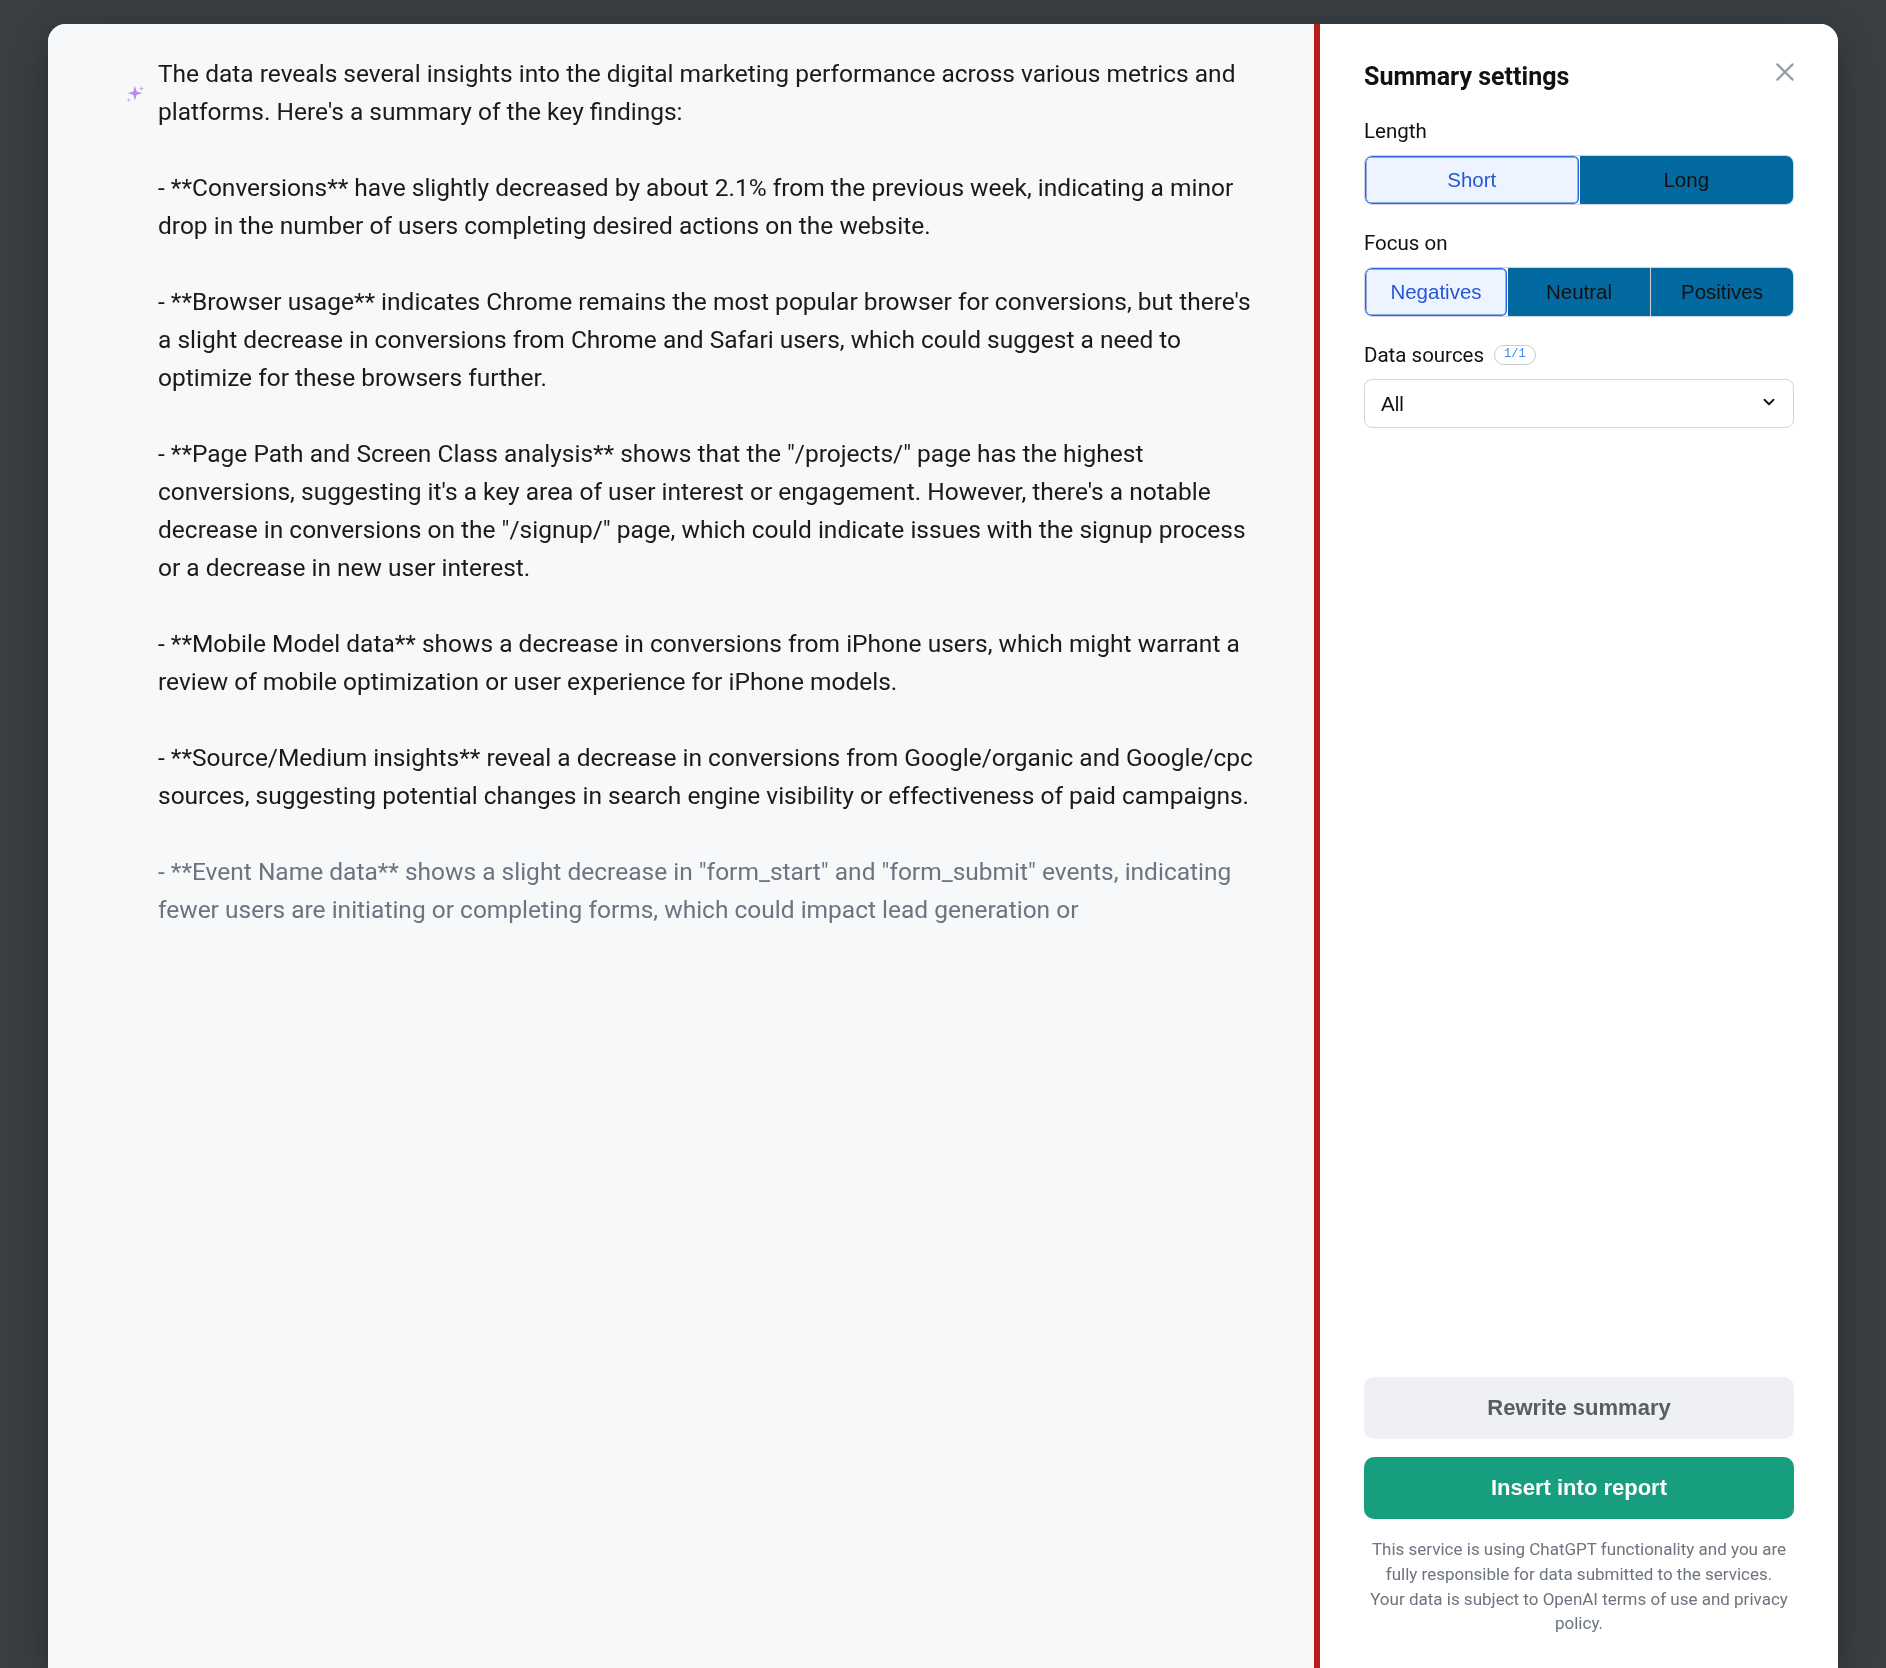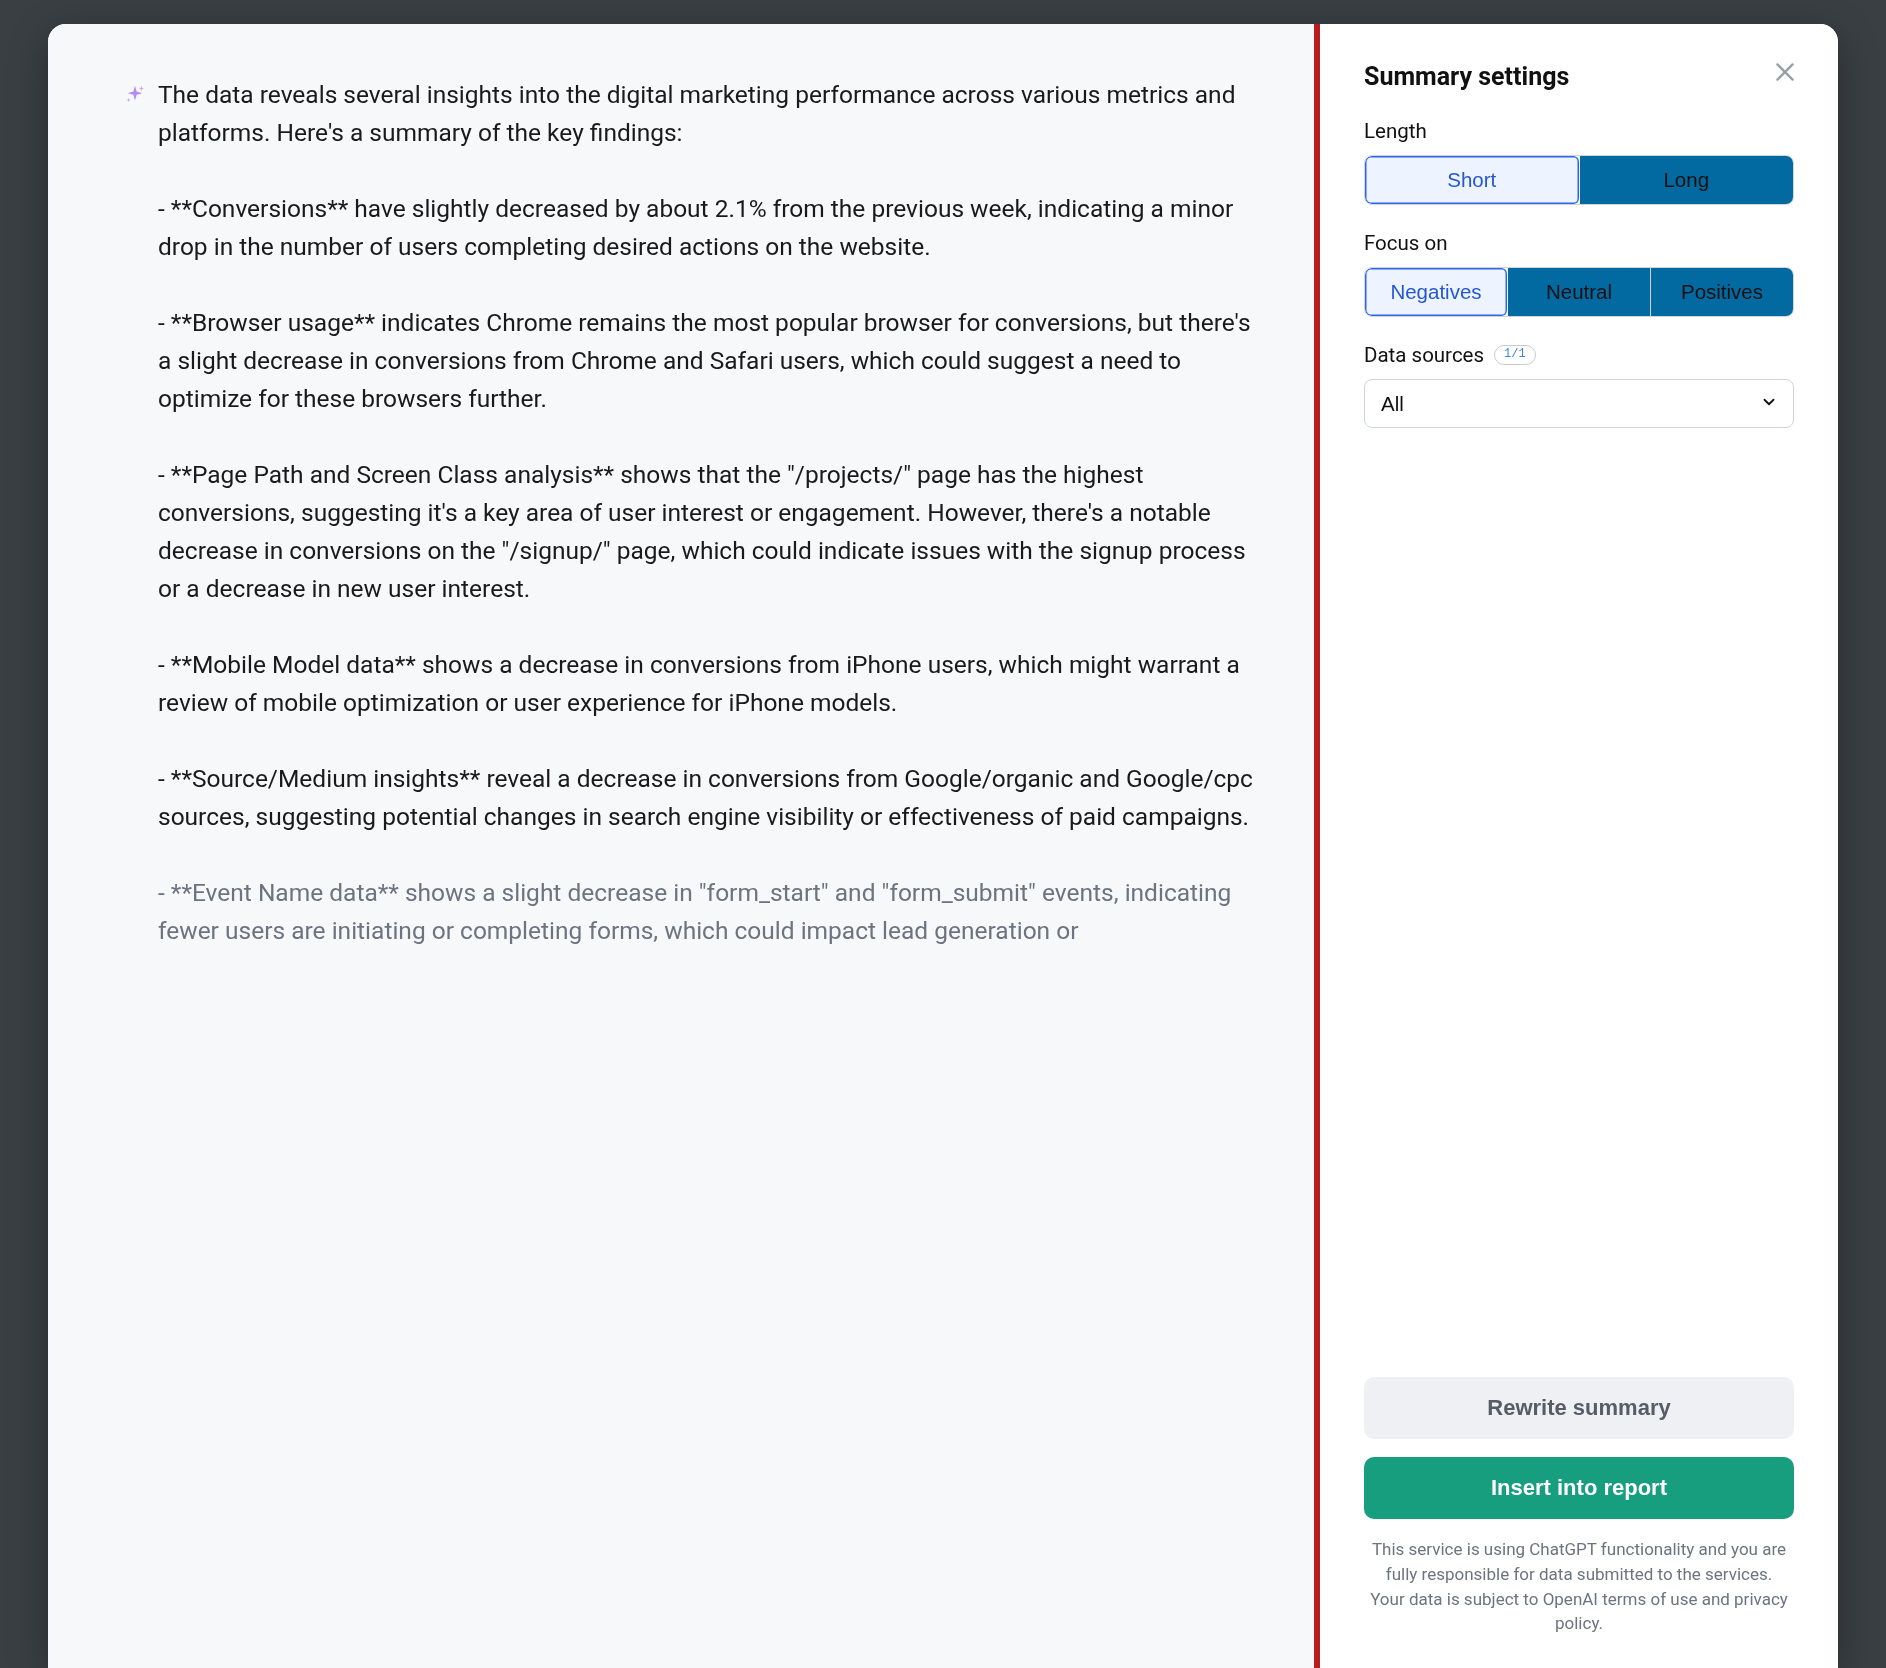--- a/index.html
+++ b/index.html
@@ -24,21 +24,21 @@
     bottom: 0;
     background: #fff;
     border-radius: 18px 18px 0 0;
     display: flex;
     overflow: hidden;
     box-shadow: 0 10px 40px rgba(0,0,0,0.3);
   }
   .summary-panel {
     flex: 1 1 auto;
     background: #f7f8fa;
-    padding: 52px 56px 0 76px;
+    padding: 31px 56px 0 76px;
     overflow-y: auto;
     position: relative;
   }
   .summary-panel::-webkit-scrollbar { width: 10px; }
   .summary-panel::-webkit-scrollbar-track { background: transparent; }
   .summary-panel::-webkit-scrollbar-thumb { background: #c8ccd2; border-radius: 5px; }
   .sparkle {
     position: absolute;
     left: 76px;
     top: 60px;

